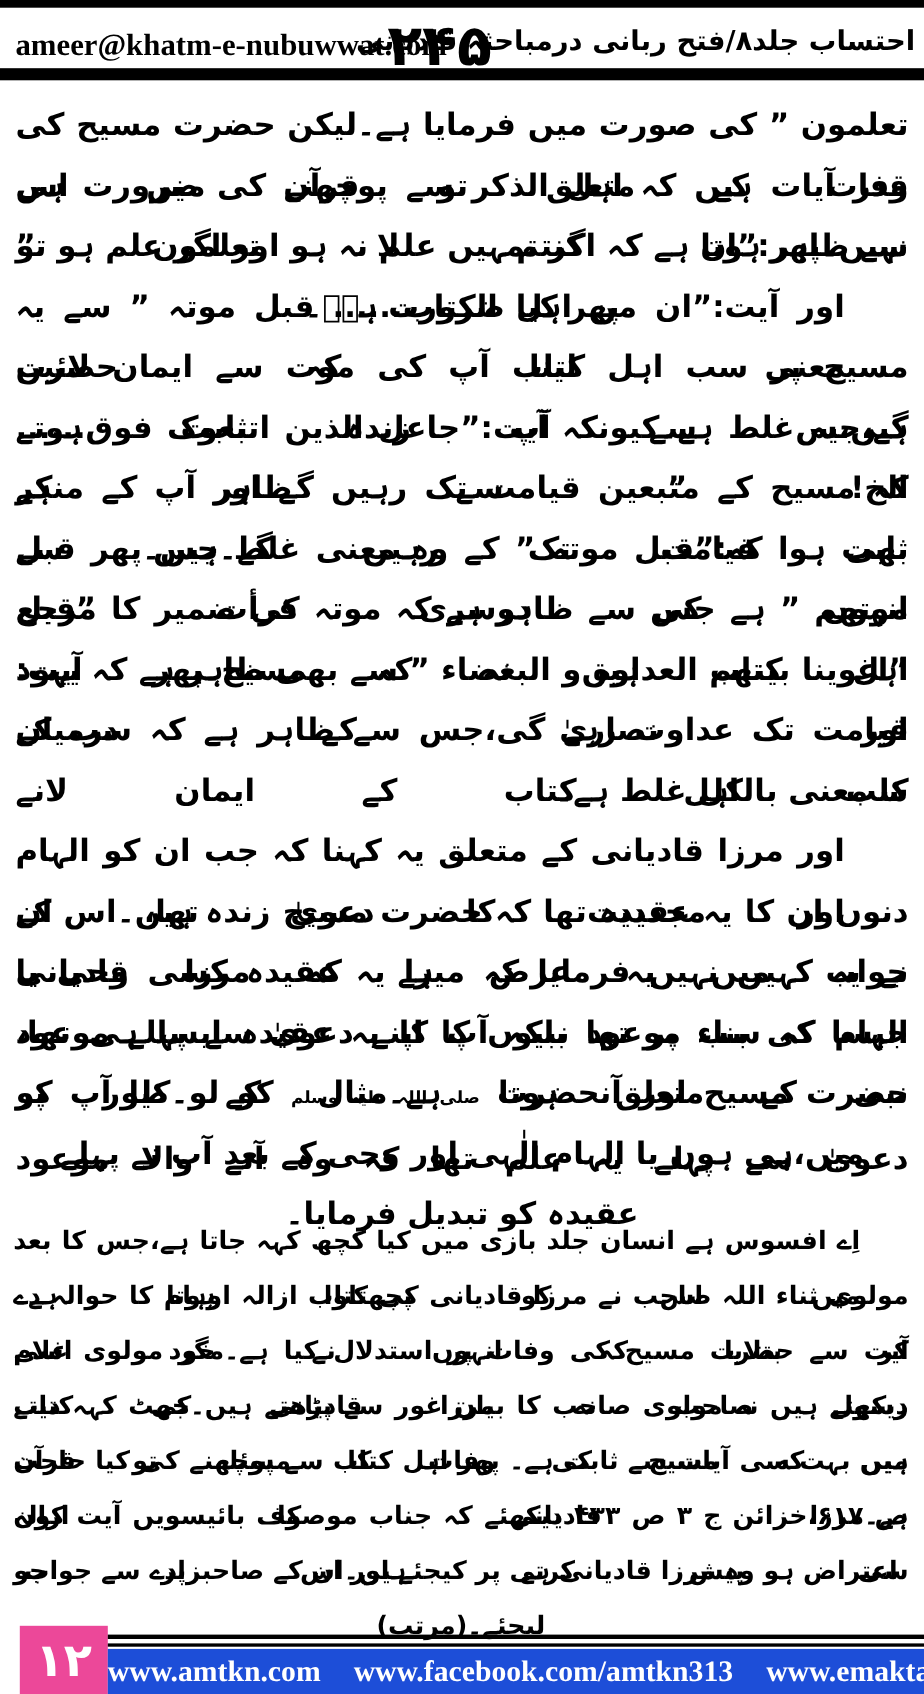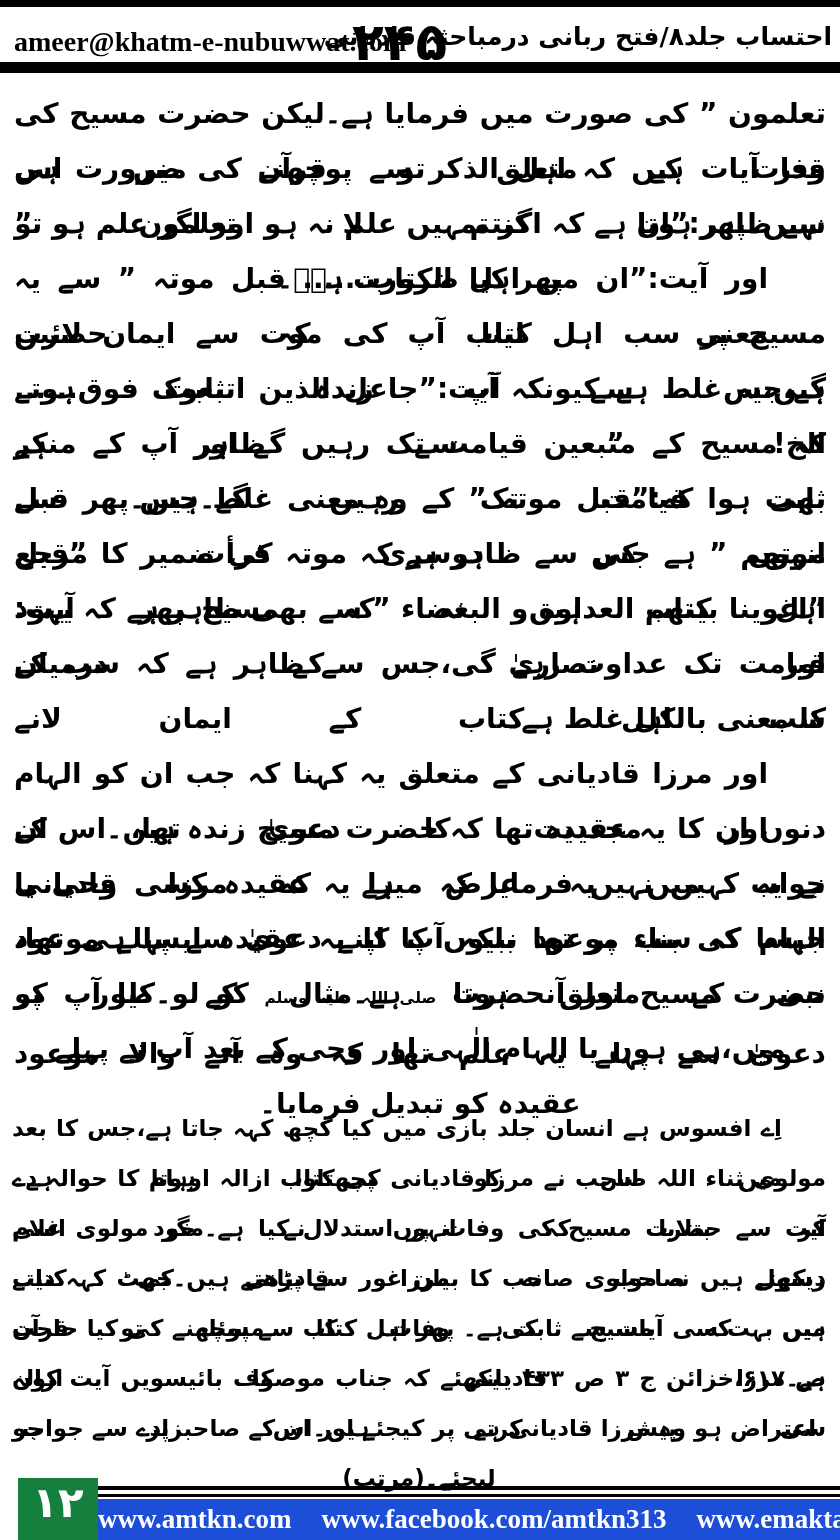--- a/index.html
+++ b/index.html
@@ -33,22 +33,22 @@
   }
   #body-lines .line{font-size:28px;line-height:55px;height:55px;}
   #footnote-lines .line{font-size:23px;line-height:50px;height:50px;}
   .line.c{text-align:center;text-align-last:center;}
   .line.r{text-align:left;text-align-last:right;}
   #body-lines .line.ind{padding-right:58px;}
   #footnote-lines .line.ind{padding-right:44px;}
   .sall{font-size:55%;}
   
   .serial-box{
-    position:absolute;left:18px;top:1478px;width:80px;height:62px;background:#15803d;
-    color:#fff;display:flex;justify-content:center;
+    position:absolute;left:18px;top:1478px;width:80px;height:62px;background:#ec4899;
+    color:#fff;display:flex;align-items:center;justify-content:center;
     font-size:42px;font-weight:bold;direction:rtl;
   }
   .footer-rules{position:absolute;left:98px;right:0;top:1486px;}
   .footer-rules .rl1{height:4px;background:#000;margin-bottom:4px;}
   .footer-rules .rl2{height:3px;background:#000;}
   .footer-bar{
     position:absolute;left:98px;right:0;top:1499px;bottom:0;background:#1d4ed8;
     display:flex;align-items:center;justify-content:space-between;gap:30px;
     font-family:"Liberation Serif",serif;font-weight:bold;font-size:27px;color:#fff;
   }

